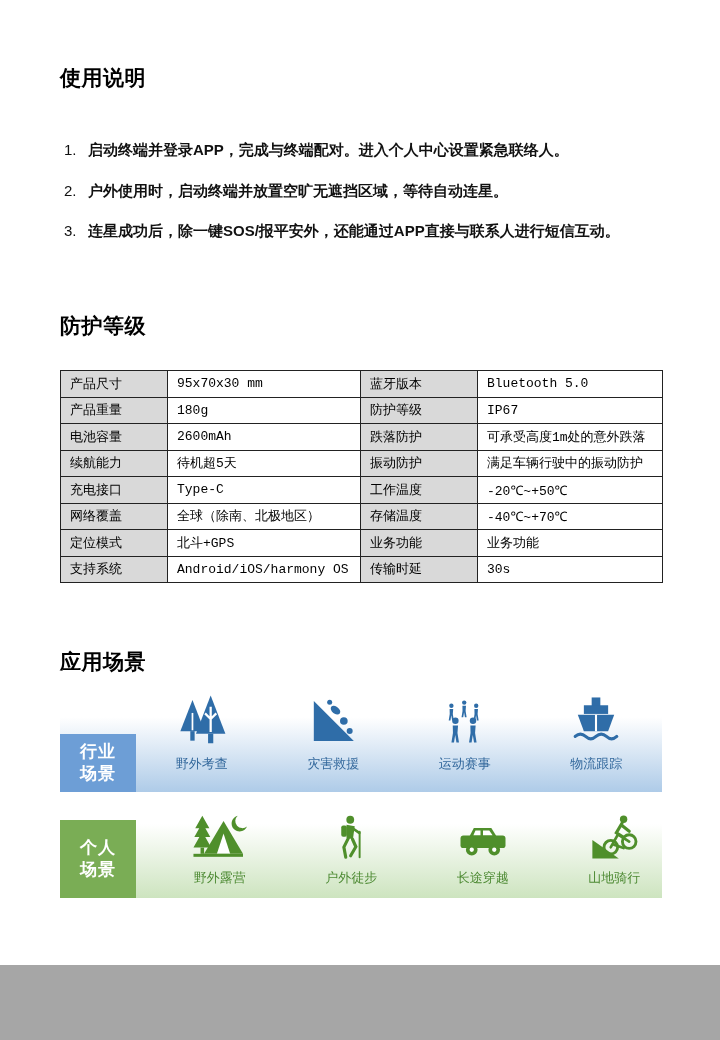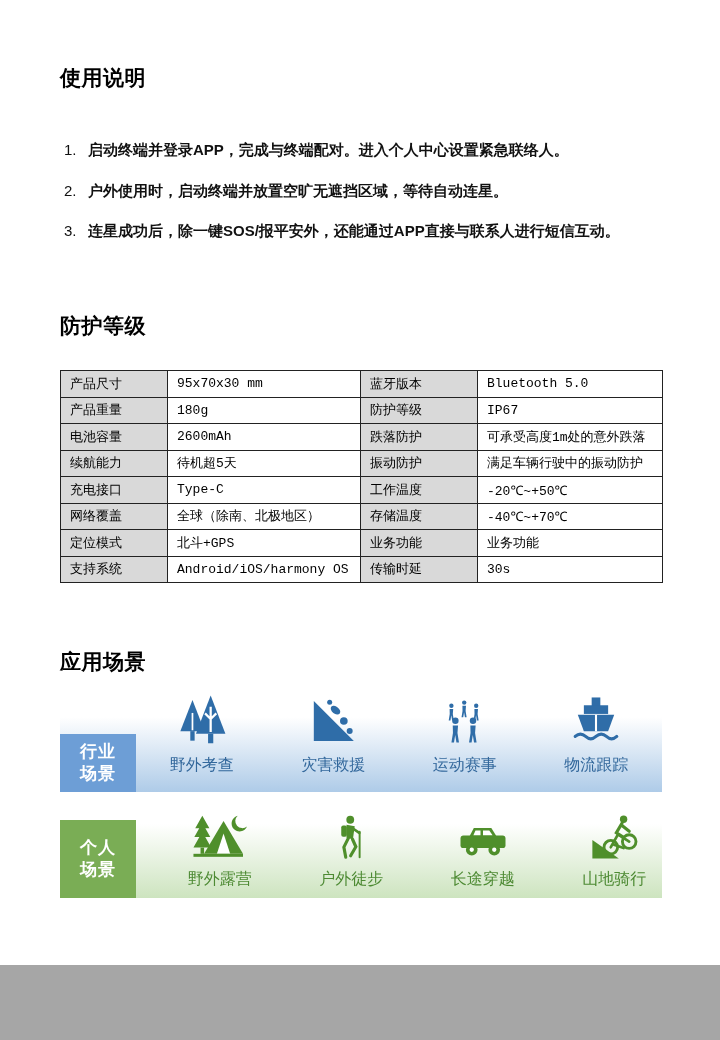--- a/index.html
+++ b/index.html
@@ -58,21 +58,21 @@
 
   .band .cols{position:absolute;left:76px;right:0;top:0;bottom:0;display:flex;}
   .band .col{flex:1;display:flex;flex-direction:column;align-items:center;}
   .band-blue .col{padding-top:2px;}
   .band-green .col{padding-top:16px;padding-left:36px;}
   .icon-box{display:flex;align-items:flex-end;justify-content:center;}
   .band-blue .icon-box{height:56px;}
   .band-green .icon-box{height:46px;}
   .band-blue .icon{color:var(--icon-blue,#2f6da8);}
   .band-green .icon{color:var(--icon-green,#4f8f2b);}
-  .band .lbl{margin-top:9px;font-size:16px;}
+  .band .lbl{margin-top:9px;font-size:13px;}
   .band-blue .lbl{color:var(--label-blue,#33689c);}
   .band-green .lbl{color:var(--label-green,#4d8a33);}
 
   .footer-bar{
     position:absolute;left:0;top:965px;width:720px;height:75px;
     background:var(--footer-gray,#a6a6a6);
   }
   svg{display:block;}
 </style>
 </head>

